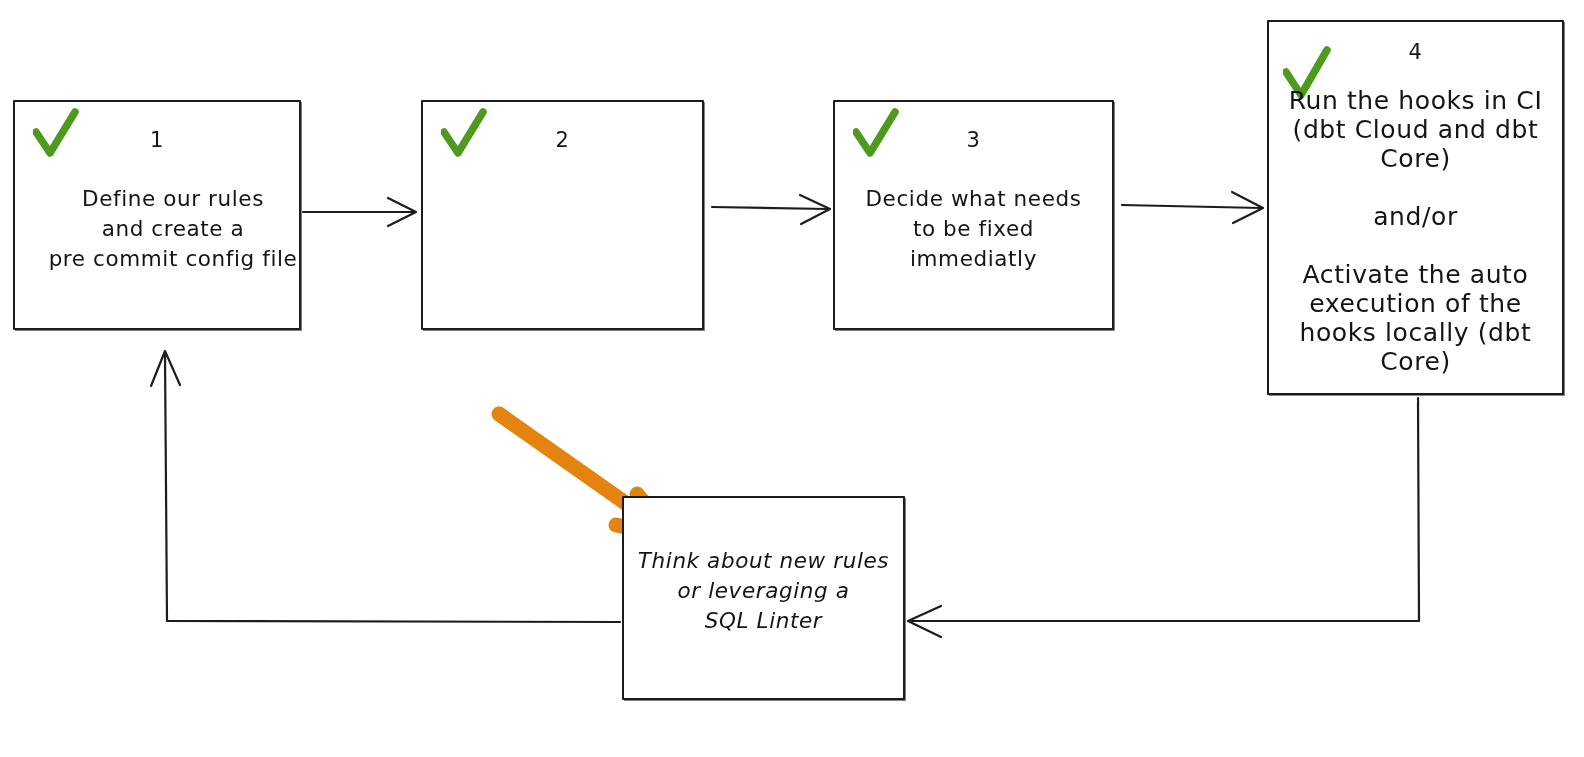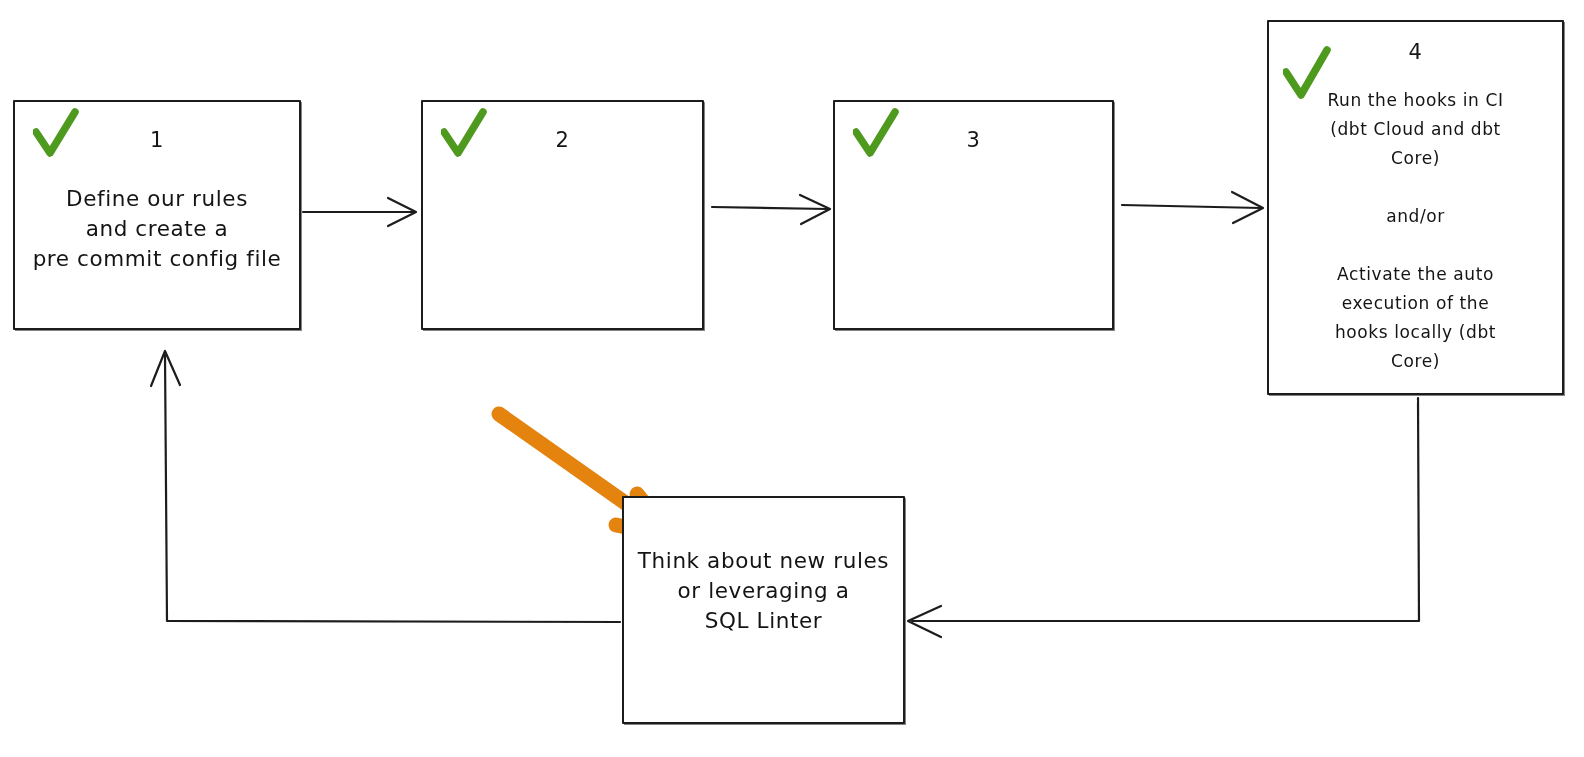--- a/index.html
+++ b/index.html
@@ -67,32 +67,32 @@
     line-height: 30px;
     color: #141414;
     letter-spacing: 0.6px;
     white-space: pre-line;
   }
   
   #node-1 { left: 13px;   top: 100px; width: 288px; height: 230px; }
   #node-2 { left: 421px;  top: 100px; width: 283px; height: 230px; }
   #node-3 { left: 833px;  top: 100px; width: 281px; height: 230px; }
   #node-4 { left: 1267px; top: 20px;  width: 297px; height: 375px; }
-  #node-5 { left: 622px;  top: 496px; width: 283px; height: 228px; }
-
-  #node-1 .node-text { top: 82px; }
+  #node-5 { left: 622px;  top: 496px; width: 283px; height: 204px; font-style: italic; }
+
+  #node-1 .node-text { top: 82px; margin-left: 16px; }
   #node-2 .node-text { top: 82px; }
   #node-3 .node-text { top: 82px; }
   #node-5 .node-text { top: 48px; }
 
   #node-4 .step-num { top: 18px; }
   #node-4 .check-icon { left: 14px; top: 24px; width: 48px; height: 56px; }
   #node-4 .node-text {
     top: 64px;
-    font-size: 17px;
+    font-size: 25px;
     line-height: 29px;
   }
 </style>
 </head>
 <body>
 
 <div id="canvas">
 
   <svg id="wires" viewBox="0 0 1584 757" xmlns="http://www.w3.org/2000/svg">
     <defs>
@@ -157,20 +157,23 @@
       <div class="step-num">2</div>
     </div>
   </div>
 
   <div class="node" id="node-3">
     <div class="node-inner">
       <svg class="check-icon" viewBox="0 0 46 52" xmlns="http://www.w3.org/2000/svg">
         <path d="M3 24 L17 45 L42 4" fill="none" stroke="#4e9a1e" stroke-width="7.5" stroke-linecap="round" stroke-linejoin="round"></path>
       </svg>
       <div class="step-num">3</div>
+      <div class="node-text">Decide what needs
+to be fixed
+immediatly</div>
     </div>
   </div>
 
   <div class="node" id="node-4">
     <div class="node-inner">
       <svg class="check-icon" viewBox="0 0 48 56" xmlns="http://www.w3.org/2000/svg">
         <path d="M3 26 L18 49 L44 4" fill="none" stroke="#4e9a1e" stroke-width="7.5" stroke-linecap="round" stroke-linejoin="round"></path>
       </svg>
       <div class="step-num">4</div>
       <div class="node-text">Run the hooks in CI

